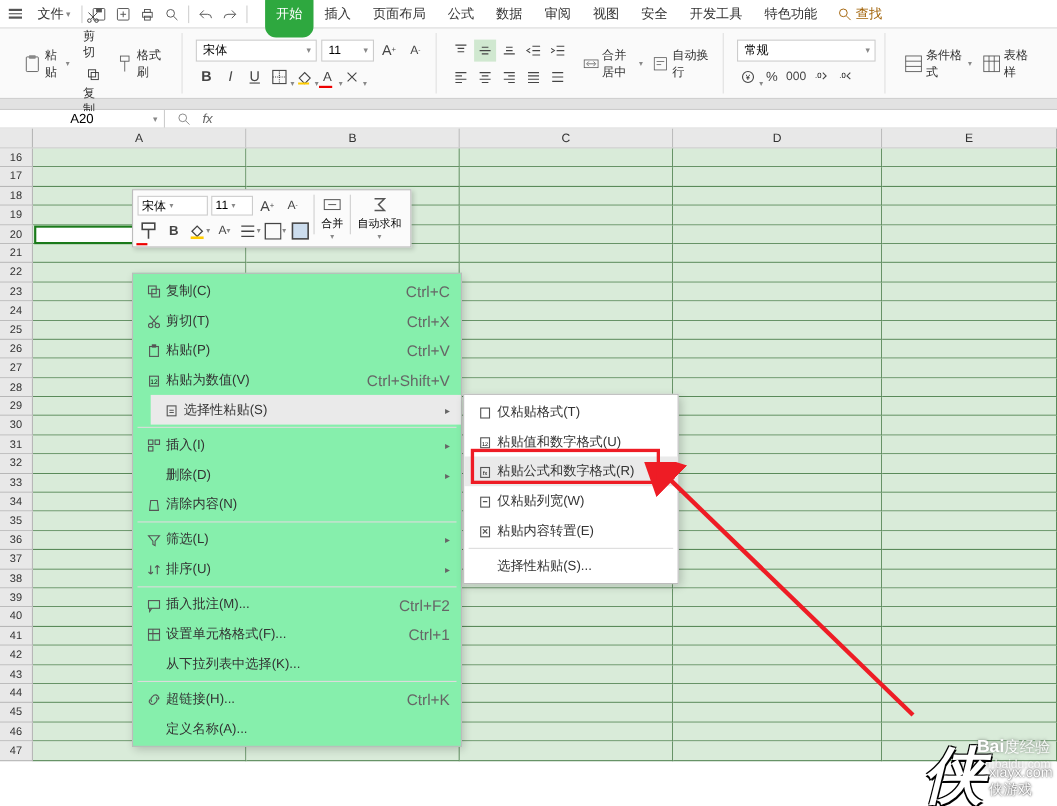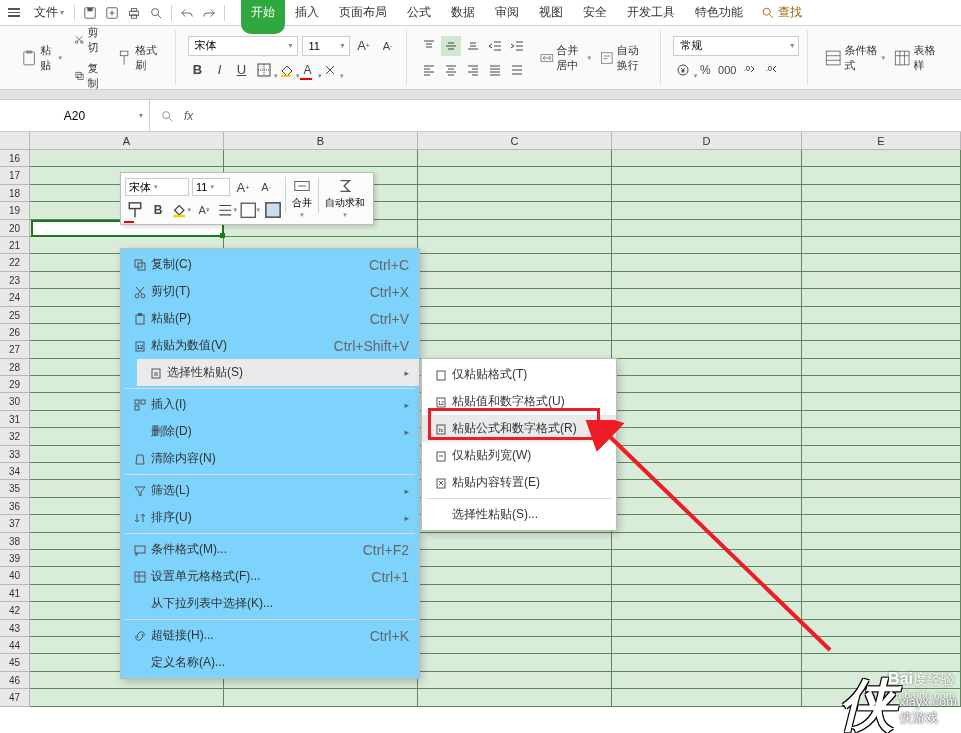--- a/index.html
+++ b/index.html
@@ -19,36 +19,36 @@
 .tab.active { background: #2ea83f; color: #fff; border-radius: 10px; padding: 13px 10px; }
 .search-box { display: flex; align-items: center; gap: 3px; margin-left: 8px; color: #a16207; cursor: pointer; }
 
 
 .ribbon { height: 64px; background: #fafafa; border-bottom: 1px solid #d0d0d0; display: flex; padding: 4px 8px; gap: 4px; }
 .ribbon-group { display: flex; align-items: center; border-right: 1px solid #e0e0e0; padding: 0 8px; }
 .ribbon-big { display: flex; flex-direction: row; align-items: center; justify-content: center; gap: 2px; padding: 2px 4px; cursor: pointer; }
 .ribbon-big svg { width: 22px; height: 22px; }
 .ribbon-big .lbl { font-size: 11px; color: #333; display: flex; align-items: center; gap: 1px; }
 .ribbon-col { display: flex; flex-direction: column; gap: 4px; justify-content: center; }
-.ribbon-small { display: flex; align-items: center; gap: 3px; font-size: 11px; color: #333; padding: 1px 2px; cursor: pointer; }
+.ribbon-small { display: flex; align-items: center; gap: 3px; font-size: 11px; color: #333; padding: 1px 2px; cursor: pointer; flex-direction: column; }
 .ribbon-small svg { width: 13px; height: 13px; }
 .font-sel { display: flex; gap: 4px; }
 .sel-box { border: 1px solid #ccc; background: #fff; height: 20px; display: flex; align-items: center; padding: 0 4px 0 6px; font-size: 11px; cursor: pointer; }
 .sel-box .arrow { font-size: 8px; color: #888; margin-left: auto; padding-left: 4px; }
 .btn-row { display: flex; gap: 2px; align-items: center; }
 .icon-btn { width: 20px; height: 20px; display: flex; align-items: center; justify-content: center; cursor: pointer; color: #444; position: relative; }
 .icon-btn.dd::after { content: "▾"; font-size: 7px; color: #888; position: absolute; right: -4px; bottom: 0; }
 .icon-btn svg { width: 14px; height: 14px; }
 .arrow-tiny { font-size: 7px; color: #888; }
 
 
 .spacer { height: 10px; background: #e2e2e2; border-bottom: 1px solid #ccc; }
 
 
-.formula-bar { height: 32px; background: #fff; border-bottom: 1px solid #ccc; display: flex; align-items: center; }
+.formula-bar { height: 17px; background: #fff; border-bottom: 1px solid #ccc; display: flex; align-items: center; }
 .name-box { width: 150px; border-right: 1px solid #ccc; display: flex; align-items: center; justify-content: center; height: 100%; position: relative; }
 .name-box input { border: none; width: 90px; text-align: center; font-size: 12px; outline: none; }
 .name-box .arrow { position: absolute; right: 6px; font-size: 8px; color: #888; }
 .fx-zone { display: flex; align-items: center; padding: 0 10px; gap: 10px; flex: 1; }
 .fx-zone svg { width: 14px; height: 14px; color: #888; }
 .fx-label { font-style: italic; color: #666; font-size: 12px; }
 .fx-input { border-left: 1px solid #ccc; height: 100%; flex: 1; margin-left: 8px; }
 
 
 .grid-zone { position: relative; background: #fff; }
@@ -74,21 +74,21 @@
 .mini-row { display: flex; align-items: center; gap: 3px; margin-bottom: 3px; }
 .mini-row:last-child { margin-bottom: 0; }
 .mini-sel { border: 1px solid #ccc; background: #fff; height: 18px; font-size: 11px; padding: 0 3px; display: flex; align-items: center; }
 .mini-sel .arrow { font-size: 7px; color: #888; margin-left: 3px; }
 .mini-btn { width: 20px; height: 20px; display: flex; align-items: center; justify-content: center; cursor: pointer; color: #444; }
 .mini-big { display: flex; flex-direction: column; align-items: center; padding: 0 4px; font-size: 10px; gap: 1px; cursor: pointer; }
 .mini-big svg { width: 18px; height: 18px; }
 .mini-sep { width: 1px; height: 36px; background: #d0d0d0; margin: 0 2px; }
 
 
-.ctx-menu { position: absolute; left: 120px; top: 248px; width: 300px; background: #7dd3fc; border: 1px solid #bcbcbc; box-shadow: 2px 3px 8px rgba(0,0,0,0.2); z-index: 40; padding: 2px 0; }
+.ctx-menu { position: absolute; left: 120px; top: 248px; width: 300px; background: #86efac; border: 1px solid #bcbcbc; box-shadow: 2px 3px 8px rgba(0,0,0,0.2); z-index: 40; padding: 2px 0; }
 .ctx-item { display: flex; align-items: center; height: 27px; padding: 0 10px 0 8px; font-size: 12px; color: #333; cursor: pointer; }
 .ctx-item:hover, .ctx-item.hov { background: #eaeaea; margin-left: 16px; }
 .ctx-ico { width: 22px; display: flex; align-items: center; justify-content: center; color: #555; }
 .ctx-ico svg { width: 14px; height: 14px; }
 .ctx-lbl { flex: 1; }
 .ctx-sc { color: #666; font-size: 14px; }
 .ctx-arrow { font-size: 9px; color: #666; }
 .ctx-sep { height: 1px; background: #dcdcdc; margin: 2px 4px; }
 
 
@@ -856,21 +856,21 @@
     <span class="ctx-arrow">▸</span>
   </div>
   <div class="ctx-sep"></div>
   <div class="ctx-item">
     <span class="ctx-ico">
         <svg viewBox="0 0 14 14">
           <rect x="2" y="3" width="10" height="7" fill="none" stroke="currentColor"></rect>
           <path d="M5 10l-2 3v-3" stroke="currentColor" fill="none"></path>
         </svg>
       </span>
-    <span class="ctx-lbl">条件格式(M)...</span>
+    <span class="ctx-lbl">插入批注(M)...</span>
     <span class="ctx-sc">Ctrl+F2</span>
   </div>
   <div class="ctx-item">
     <span class="ctx-ico">
         <svg viewBox="0 0 14 14">
           <rect x="2" y="2" width="10" height="10" fill="none" stroke="currentColor"></rect>
           <path d="M2 6h10M6 2v10" stroke="currentColor"></path>
         </svg>
       </span>
     <span class="ctx-lbl">设置单元格格式(F)...</span>

